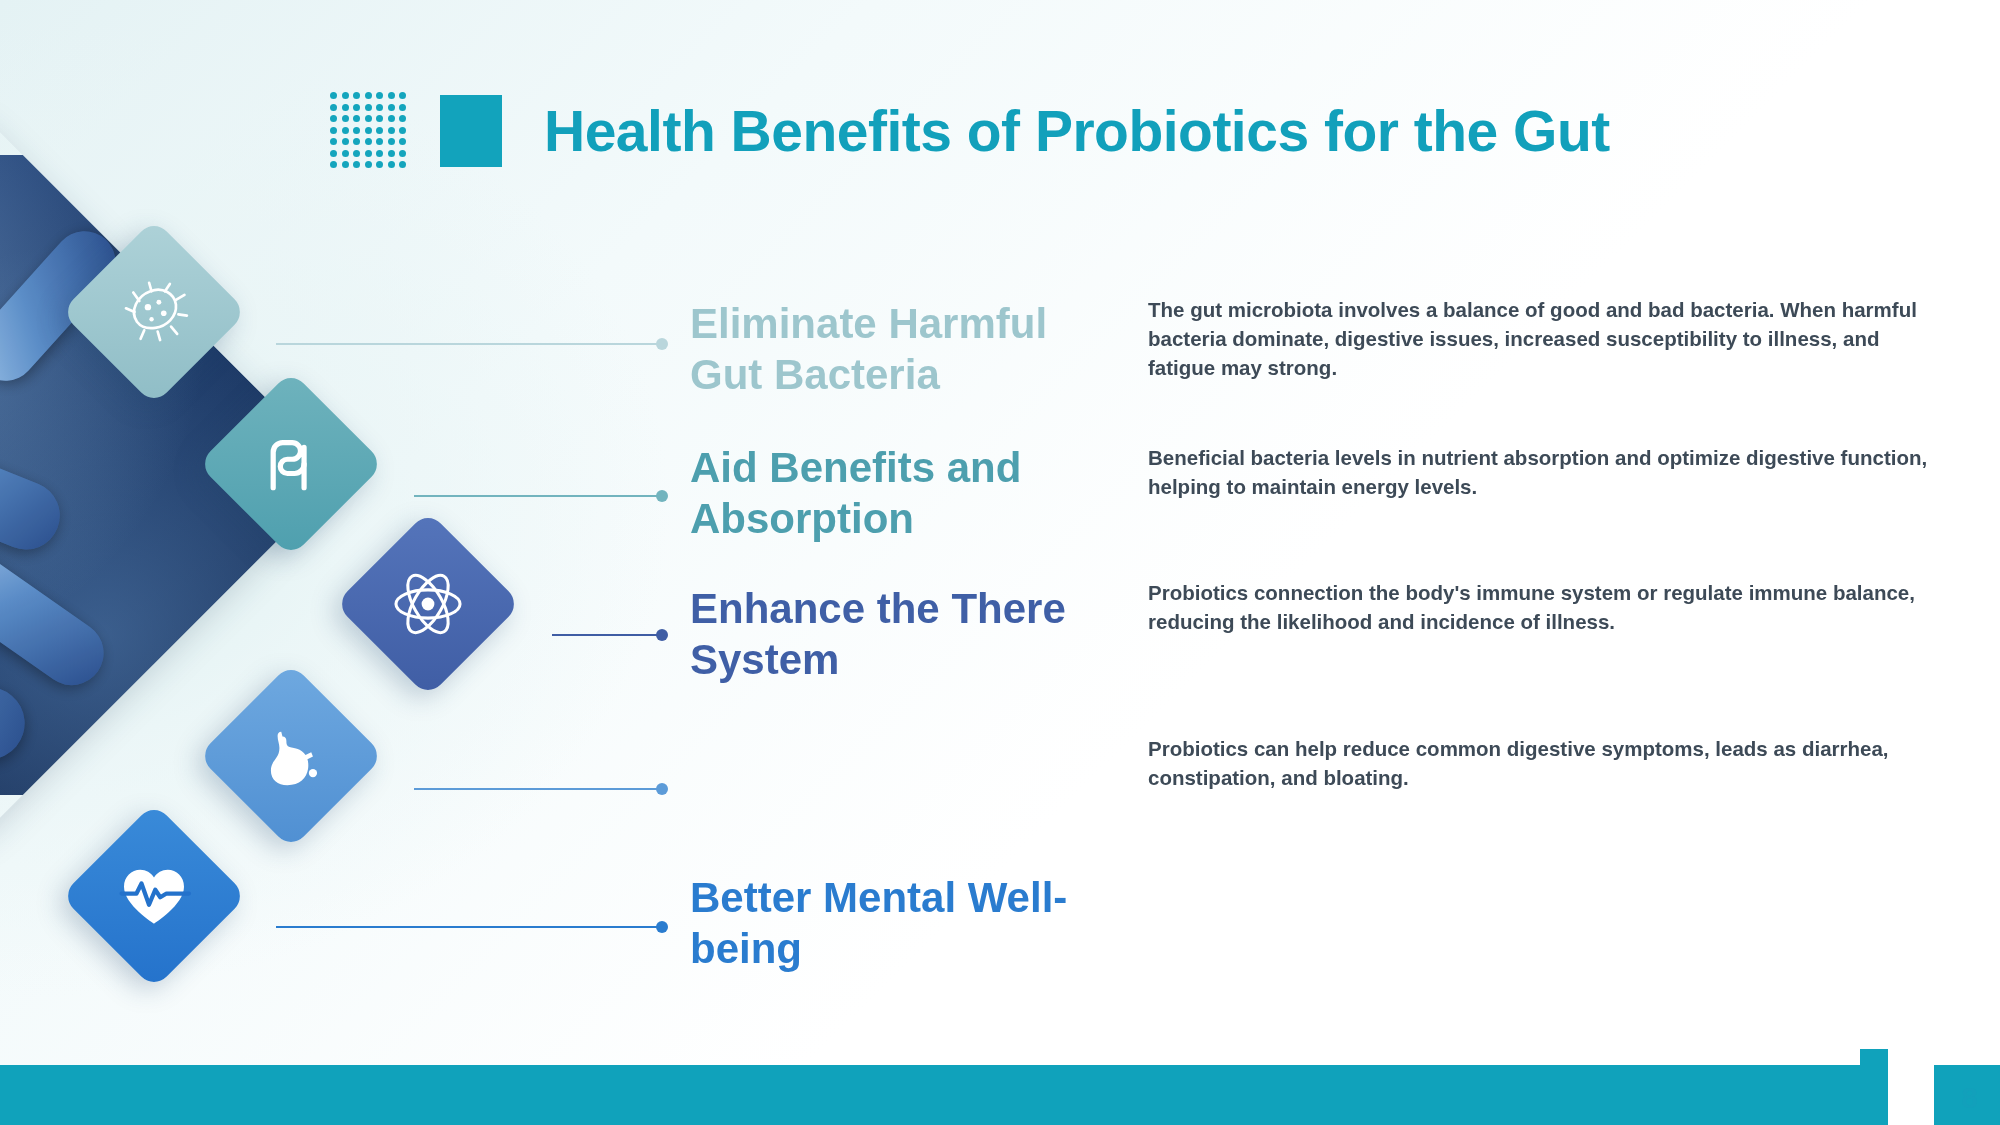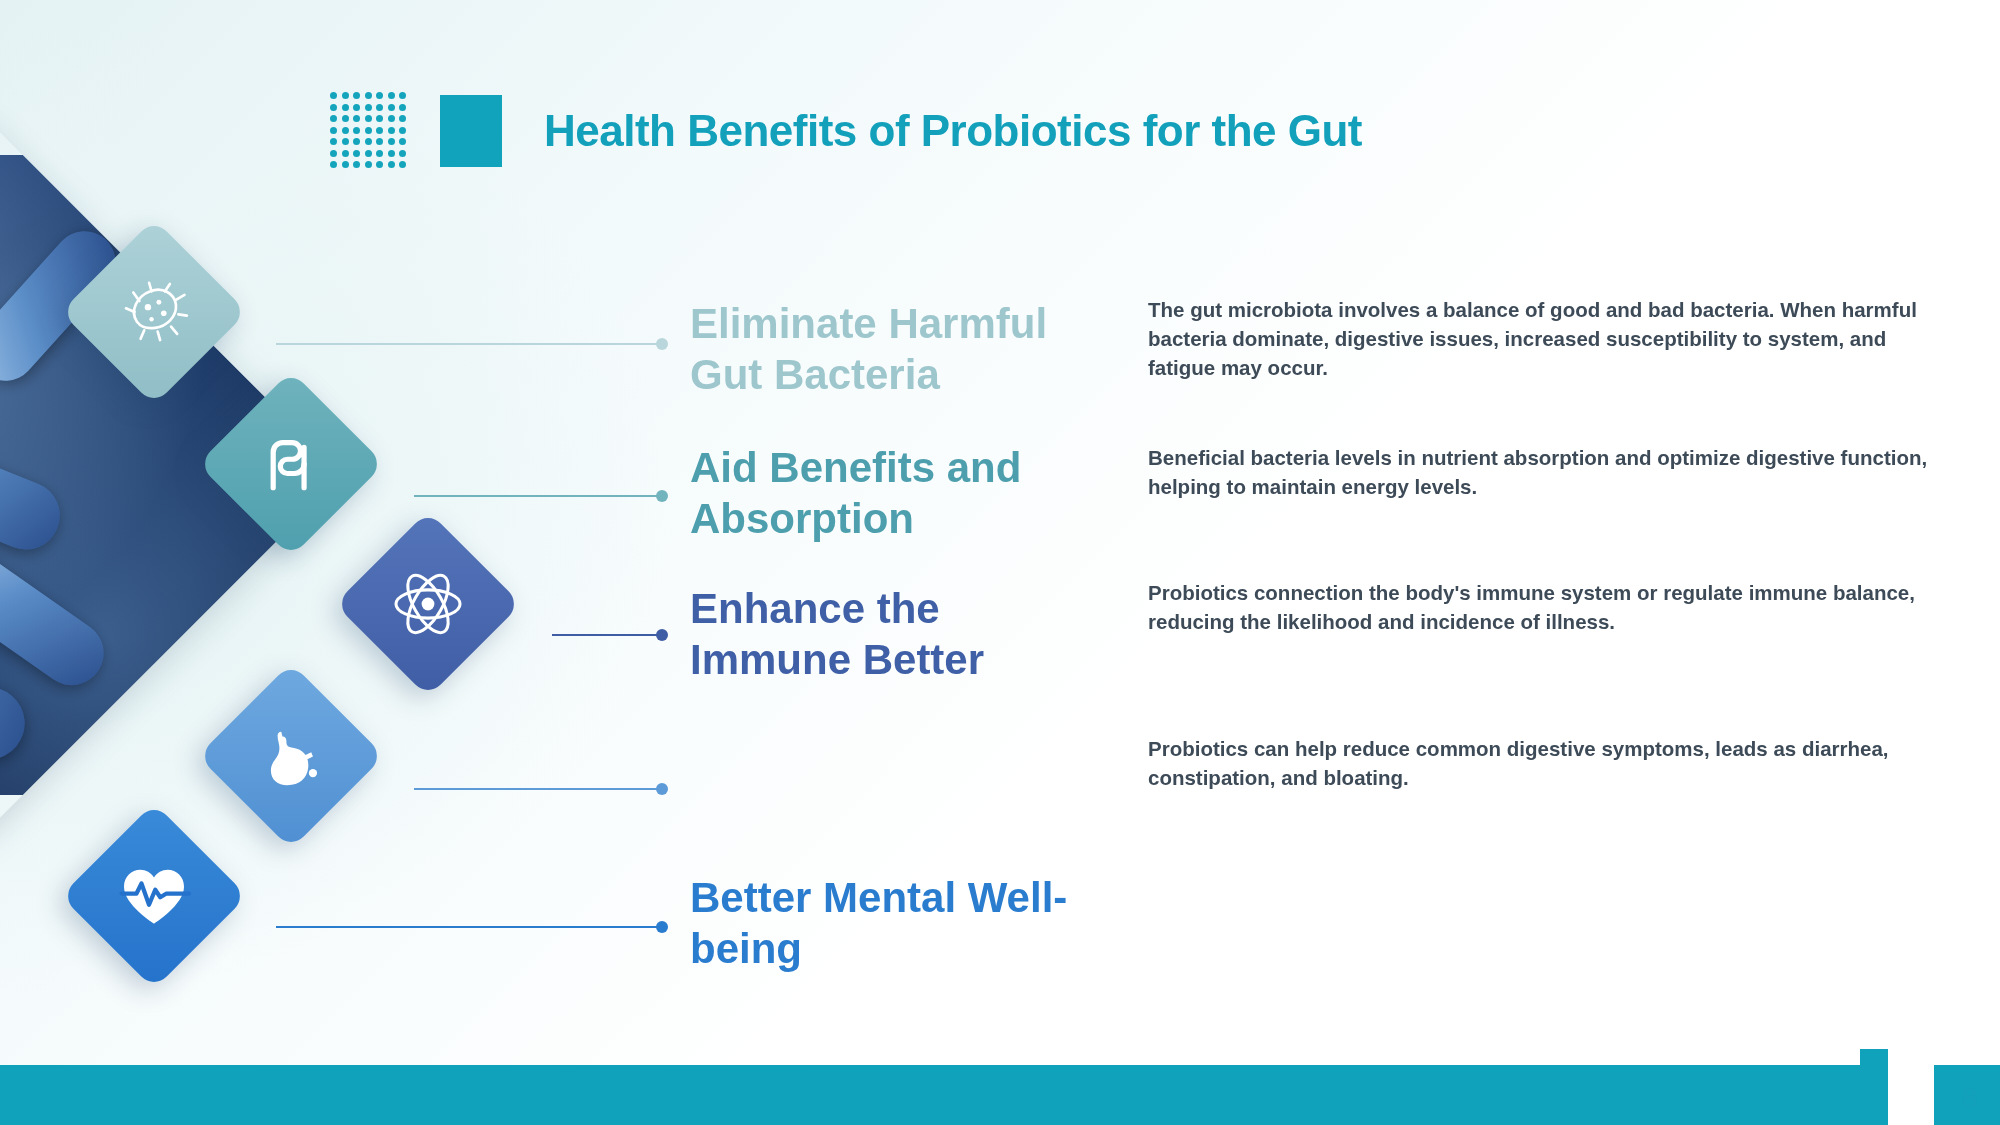--- a/index.html
+++ b/index.html
@@ -47,21 +47,21 @@
     border-radius: 50%;
     background: #14a5bd;
   }
   .sq {
     width: 62px;
     height: 72px;
     background: #12a3bc;
     margin-left: 4px;
   }
   .title {
-    font-size: 44px;
+    font-size: 57px;
     font-weight: 700;
     color: #12a0bb;
     letter-spacing: -0.5px;
     white-space: nowrap;
     margin-left: 14px;
   }
 
   
   .photo-diamond {
     position: absolute;
@@ -262,21 +262,21 @@
         <circle cx="40" cy="33" r="2.3" fill="#ffffff" stroke="none"></circle>
         <circle cx="30" cy="38" r="1.8" fill="#ffffff" stroke="none"></circle>
         <path d="M16 32l-7-3M20 23l-5-7M30 15l-2-7M41 15l4-6M50 22l7-4M52 34l7 1M46 44l5 6M35 48l2 7M24 47l-3 7" stroke-linecap="round"></path>
       </svg>
     </div>
   </div>
   <div class="connector" style="left:276px; top:343px; width:386px; background:#b9d6dc;">
     <span class="knob" style="background:#b9d6dc;"></span>
   </div>
   <div class="row-heading" style="left:690px; top:298px; color:#9dc6cd;">Eliminate Harmful Gut Bacteria</div>
-  <div class="row-body" style="left:1148px; top:295px;">The gut microbiota involves a balance of good and bad bacteria. When harmful bacteria dominate, digestive issues, increased susceptibility to system, and fatigue may occur.</div>
+  <div class="row-body" style="left:1148px; top:295px;">The gut microbiota involves a balance of good and bad bacteria. When harmful bacteria dominate, digestive issues, increased susceptibility to illness, and fatigue may strong.</div>
 
   <div class="icon-diamond" style="left:225px; top:398px; background:linear-gradient(135deg,#6fb3bd,#4e9fae);">
     <div class="glyph">
       <svg width="76" height="76" viewBox="0 0 64 64" fill="none" stroke="#ffffff" stroke-width="4.4" stroke-linecap="round" stroke-linejoin="round">
         <path d="M17 52V22a8 8 0 0 1 8-8h8a7 7 0 0 1 0 14h-4a6 6 0 0 0 0 12h6a8 8 0 0 0 8-8V18"></path>
         <path d="M43 52V32"></path>
       </svg>
     </div>
   </div>
   <div class="connector" style="left:414px; top:495px; width:248px; background:#72b4be;">
@@ -291,21 +291,21 @@
         <ellipse cx="32" cy="32" rx="25" ry="11"></ellipse>
         <ellipse cx="32" cy="32" rx="25" ry="11" transform="rotate(60 32 32)"></ellipse>
         <ellipse cx="32" cy="32" rx="25" ry="11" transform="rotate(120 32 32)"></ellipse>
         <circle cx="32" cy="32" r="5" fill="#ffffff" stroke="none"></circle>
       </svg>
     </div>
   </div>
   <div class="connector" style="left:552px; top:634px; width:110px; background:#3f5da4;">
     <span class="knob" style="background:#3f5da4;"></span>
   </div>
-  <div class="row-heading" style="left:690px; top:583px; color:#3f5fa6;">Enhance the Immune Better</div>
+  <div class="row-heading" style="left:690px; top:583px; color:#3f5fa6;">Enhance the There System</div>
   <div class="row-body" style="left:1148px; top:578px;">Probiotics connection the body's immune system or regulate immune balance, reducing the likelihood and incidence of illness.</div>
 
   <div class="icon-diamond" style="left:225px; top:690px; background:linear-gradient(135deg,#6fa9e0,#4f8fd2);">
     <div class="glyph">
       <svg width="78" height="78" viewBox="0 0 64 64" fill="#ffffff">
         <path d="M24 12c-2 0-3 1.5-3 3.5 0 4 1.5 6 1.5 10 0 9-7 10-7 18.5C15.5 51 21 56 29 56c10 0 16-6 17-13.5.4-3 .2-5.6-.5-7.9l4.5-2.2-1.4-3.4-4.7 2.2c-1.6-2.5-4-4.3-7-5.2-3.6-1.1-5.9-1-7.4-2.1-1-0.8-1.3-2-1.3-4.4 0-2-1-3.5-3.2-3.5z"></path>
         <circle cx="50" cy="46" r="3.4"></circle>
       </svg>
     </div>
   </div>

